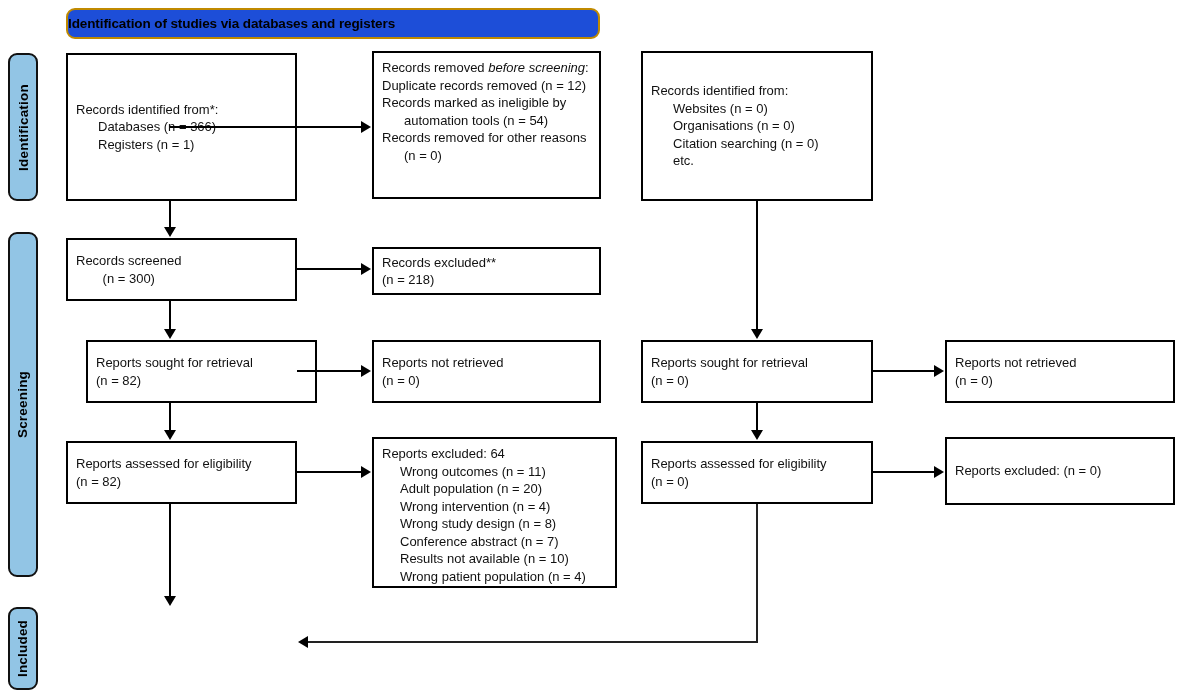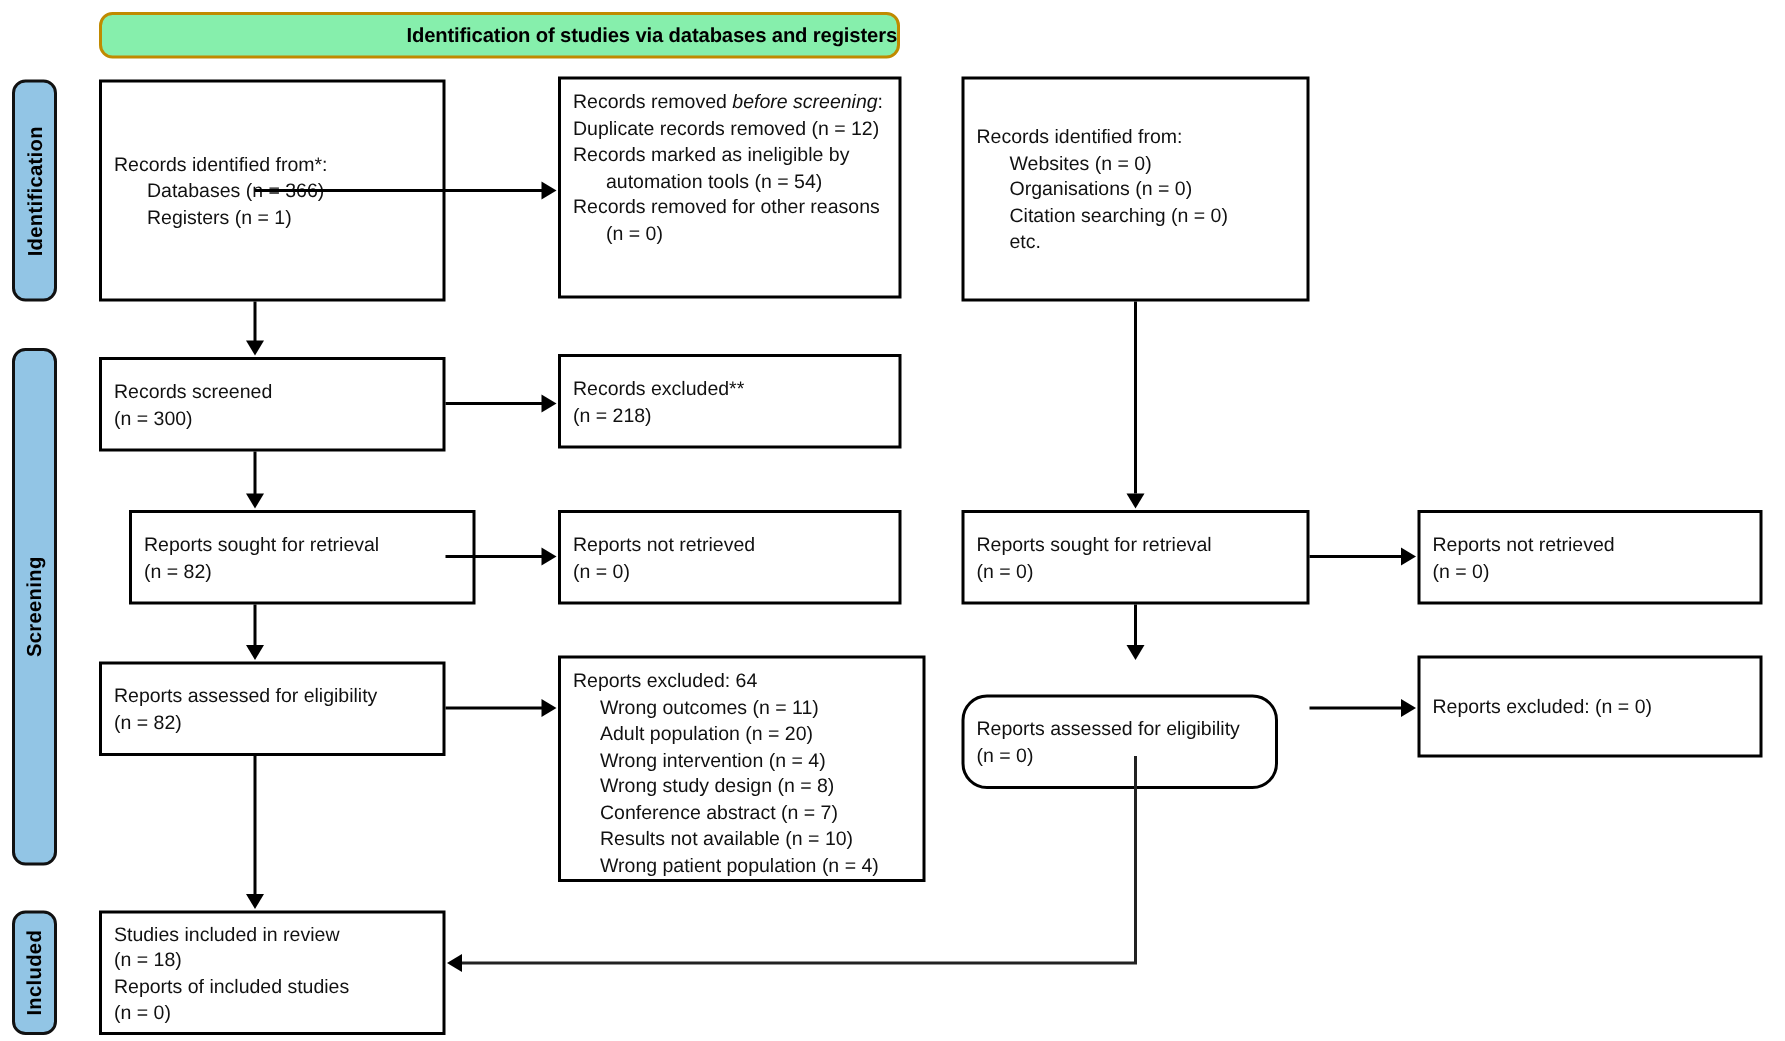--- a/index.html
+++ b/index.html
@@ -12,27 +12,27 @@
     width: 1190px;
     height: 694px;
     background: #ffffff;
     font-family: "Liberation Sans", sans-serif;
     overflow: hidden;
   }
 
   
   .phase-header {
     position: absolute;
-    background: #86efac;
+    background: #1d4ed8;
     border: 2px solid #C08A00;
     border-radius: 9px;
     box-sizing: border-box;
     display: flex;
     align-items: center;
-    justify-content: flex-end;
+    justify-content: flex-start;
     color: #000000;
     font-size: 13.5px;
     font-weight: bold;
     letter-spacing: -0.1px;
   }
 
   
   .stage-tab {
     position: absolute;
     background: #92C5E5;
@@ -130,26 +130,26 @@
 <span style="padding-left:22px; display:inline-block;">Registers (n = 1)</span></div>
   </div>
 
   <div class="fbox vtop" style="left:372px; top:51px; width:229px; height:148px;">
     <div class="txt"><span>Records removed </span><span class="ital">before screening</span><span>:</span>
 <span style="padding-left:22px; display:inline-block; text-indent:-22px; padding-right:0;">Duplicate records removed (n = 12)</span>
 <span style="padding-left:22px; display:inline-block; text-indent:-22px;">Records marked as ineligible by automation tools (n = 54)</span>
 <span style="padding-left:22px; display:inline-block; text-indent:-22px;">Records removed for other reasons (n = 0)</span></div>
   </div>
 
-  <div class="fbox" style="left:66px; top:238px; width:231px; height:63px;">
+  <div class="fbox" style="left:66px; top:238px; width:231px; height:63px;text-align:center;">
     <div class="txt"><span>Records screened</span>
 <span>(n = 300)</span></div>
   </div>
 
-  <div class="fbox" style="left:372px; top:236px; width:229px; height:63px;">
+  <div class="fbox" style="left:372px; top:247px; width:229px; height:48px;">
     <div class="txt"><span>Records excluded**</span>
 <span>(n = 218)</span></div>
   </div>
 
   <div class="fbox" style="left:66px; top:340px; width:231px; height:63px;margin-left:20px;">
     <div class="txt"><span>Reports sought for retrieval</span>
 <span>(n = 82)</span></div>
   </div>
 
   <div class="fbox" style="left:372px; top:340px; width:229px; height:63px;">
@@ -166,46 +166,40 @@
     <div class="txt"><span>Reports excluded: 64</span>
 <span style="padding-left:18px; display:inline-block;">Wrong outcomes (n = 11)</span>
 <span style="padding-left:18px; display:inline-block;">Adult population (n = 20)</span>
 <span style="padding-left:18px; display:inline-block;">Wrong intervention (n = 4)</span>
 <span style="padding-left:18px; display:inline-block;">Wrong study design (n = 8)</span>
 <span style="padding-left:18px; display:inline-block;">Conference abstract (n = 7)</span>
 <span style="padding-left:18px; display:inline-block;">Results not available (n = 10)</span>
 <span style="padding-left:18px; display:inline-block;">Wrong patient population (n = 4)</span></div>
   </div>
 
-  <div class="fbox" style="left:66px; top:607px; width:231px; height:83px;">
-    <div class="txt"><span>Studies included in review</span>
-<span>(n = 18)</span>
-<span>Reports of included studies</span>
-<span>(n = 0)</span></div>
-  </div>
 
   <div class="fbox" style="left:641px; top:51px; width:232px; height:150px;">
     <div class="txt"><span>Records identified from:</span>
 <span style="padding-left:22px; display:inline-block;">Websites (n = 0)</span>
 <span style="padding-left:22px; display:inline-block;">Organisations (n = 0)</span>
 <span style="padding-left:22px; display:inline-block;">Citation searching (n = 0)</span>
 <span style="padding-left:22px; display:inline-block;">etc.</span></div>
   </div>
 
   <div class="fbox" style="left:641px; top:340px; width:232px; height:63px;">
     <div class="txt"><span>Reports sought for retrieval</span>
 <span>(n = 0)</span></div>
   </div>
 
   <div class="fbox" style="left:945px; top:340px; width:230px; height:63px;">
     <div class="txt"><span>Reports not retrieved</span>
 <span>(n = 0)</span></div>
   </div>
 
-  <div class="fbox" style="left:641px; top:463px; width:211px; height:63px;border-radius:17px;">
+  <div class="fbox" style="left:641px; top:441px; width:232px; height:63px;">
     <div class="txt"><span>Reports assessed for eligibility</span>
 <span>(n = 0)</span></div>
   </div>
 
   <div class="fbox" style="left:945px; top:437px; width:230px; height:68px;">
     <div class="txt"><span>Reports excluded: (n = 0)</span></div>
   </div>
 
   <div class="ln hline" style="left:170px; top:126px; width:192px;"></div>
   <div class="arrow-r" style="left:361px; top:121px;"></div>

